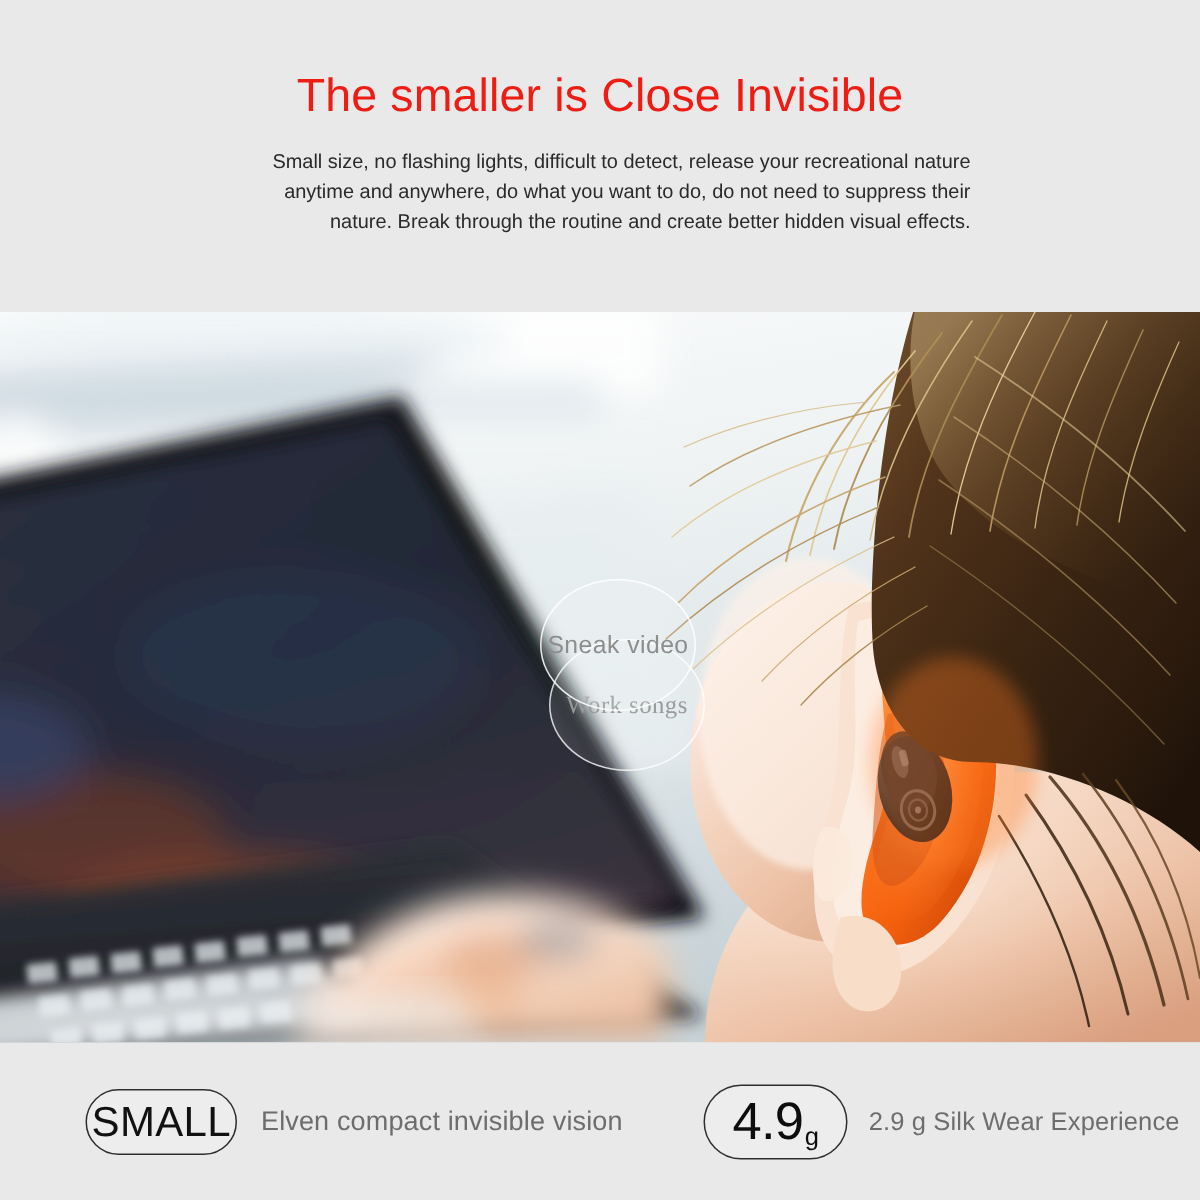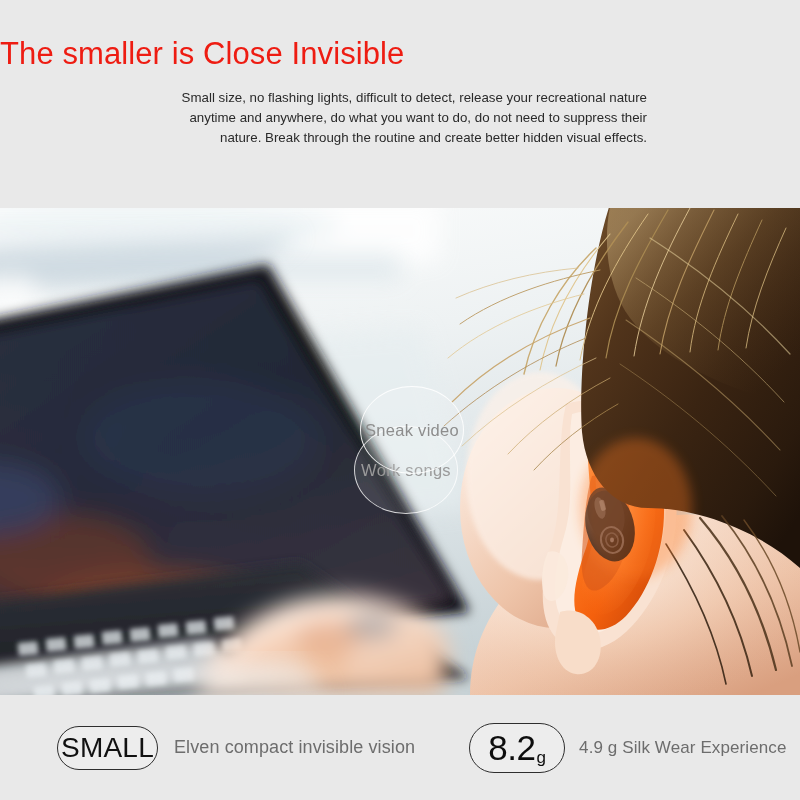--- a/index.html
+++ b/index.html
@@ -19,26 +19,26 @@
   }
 
   
   .header {
     position:absolute;
     left:0; top:0; width:800px; height:208px;
     background:#e9e9e9;
   }
 
   .title {
-    text-align:left;
+    text-align:center;
     color:#ee1c12;
     font-size:31px;
     font-weight:400;
     letter-spacing:0.1px;
-    padding-top:36px;
+    padding-top:46px;
     line-height:1.15;
     white-space:nowrap;
   }
 
   .subtitle {
     width:498px;
     margin:16px 0 0 149px;
     color:#2a2a2a;
     font-size:13.3px;
     line-height:1.53;
@@ -67,24 +67,25 @@
   }
   .callout span {
     font-size:16.5px;
     letter-spacing:0.3px;
     white-space:nowrap;
     font-weight:400;
     text-align:right;
   }
 
   .callout-work {
-    left:354px; top:218px;
+    left:366px; top:218px;
     width:104px; height:88px;
     border:1px solid rgba(255,255,255,0.78);
     background:rgba(255,255,255,0.10);
+    font-family:Liberation Serif, serif;
   }
   .callout-work span { color:#9a9a9a; }
 
   .callout-sneak {
     left:360px; top:178px;
     width:104px; height:88px;
     border:1px solid rgba(255,255,255,0.88);
     background:rgba(255,255,255,0.12);
   }
   .callout-sneak span { color:#8d8d8d; }
@@ -489,22 +490,22 @@
 
       <div class="feature feature-1">
         <div class="badge badge-small">
           <span class="badge-text">SMALL</span>
         </div>
         <div class="feature-caption">Elven compact invisible vision</div>
       </div>
 
       <div class="feature feature-2">
         <div class="badge badge-weight">
-          <span class="badge-num">8.2</span>
+          <span class="badge-num">4.9</span>
           <span class="badge-unit">g</span>
         </div>
-        <div class="feature-caption">4.9 g Silk Wear Experience</div>
+        <div class="feature-caption">2.9 g Silk Wear Experience</div>
       </div>
 
     </div>
   </div>
 
 </div>
 
 </body></html>

